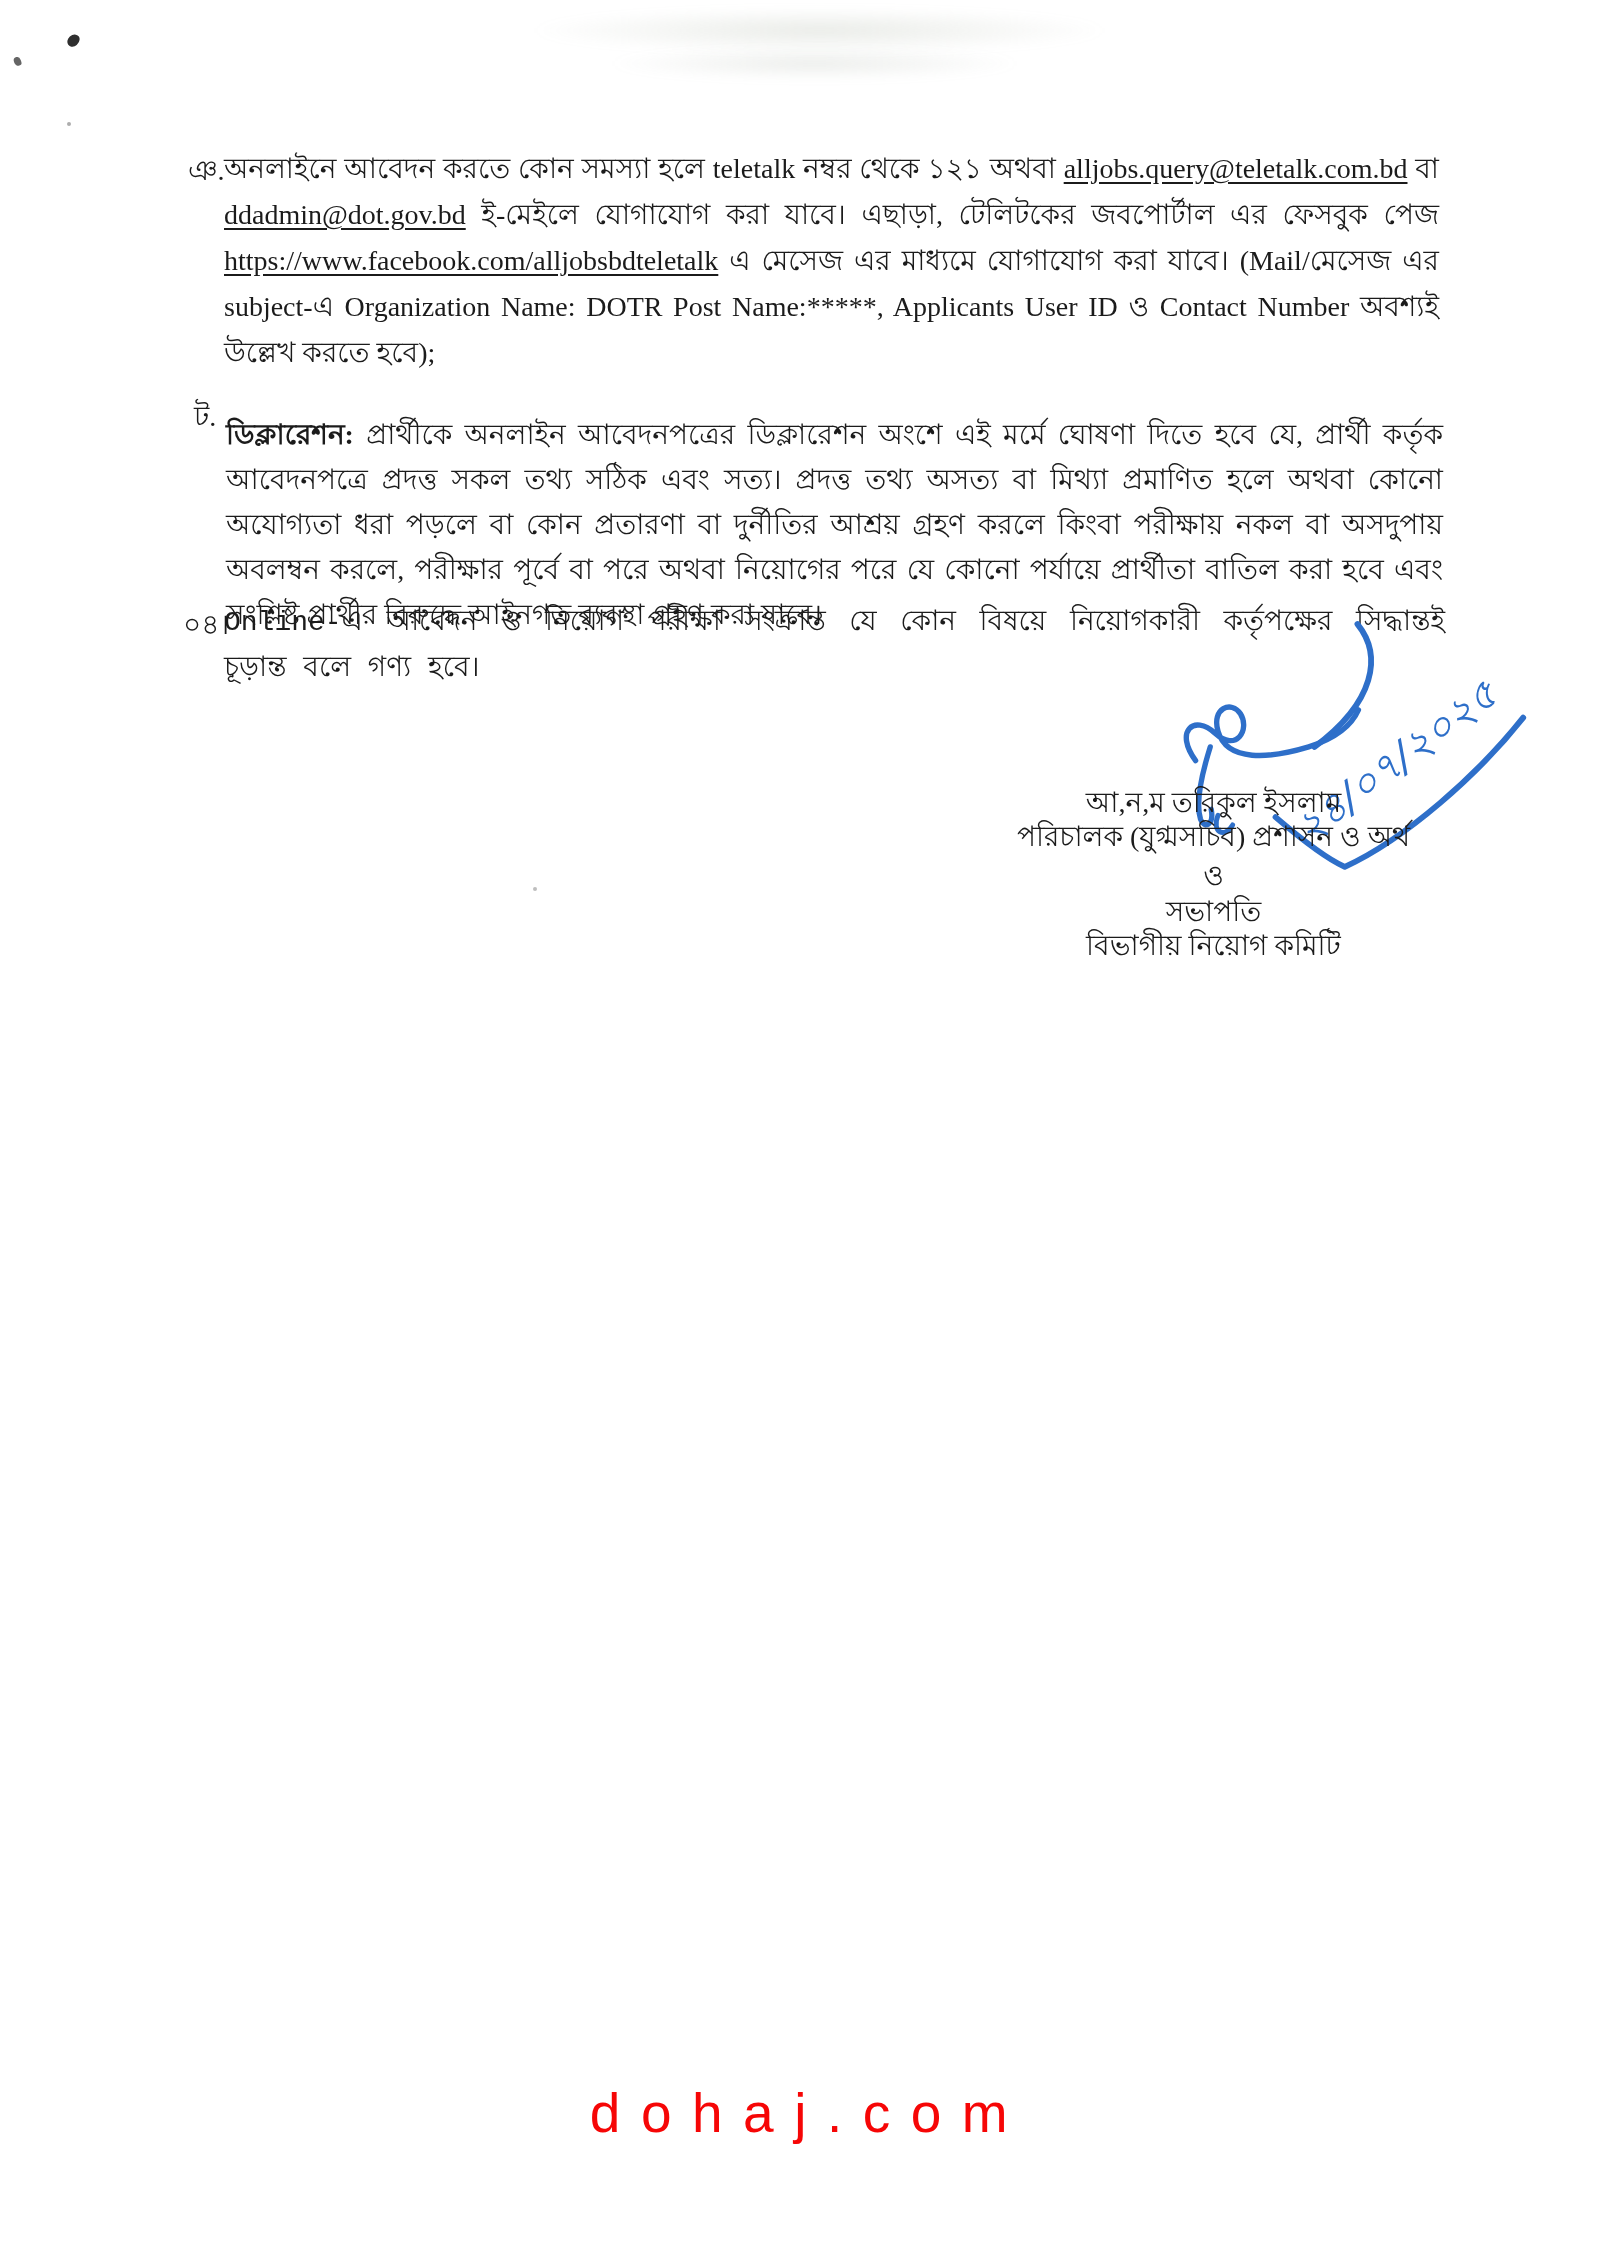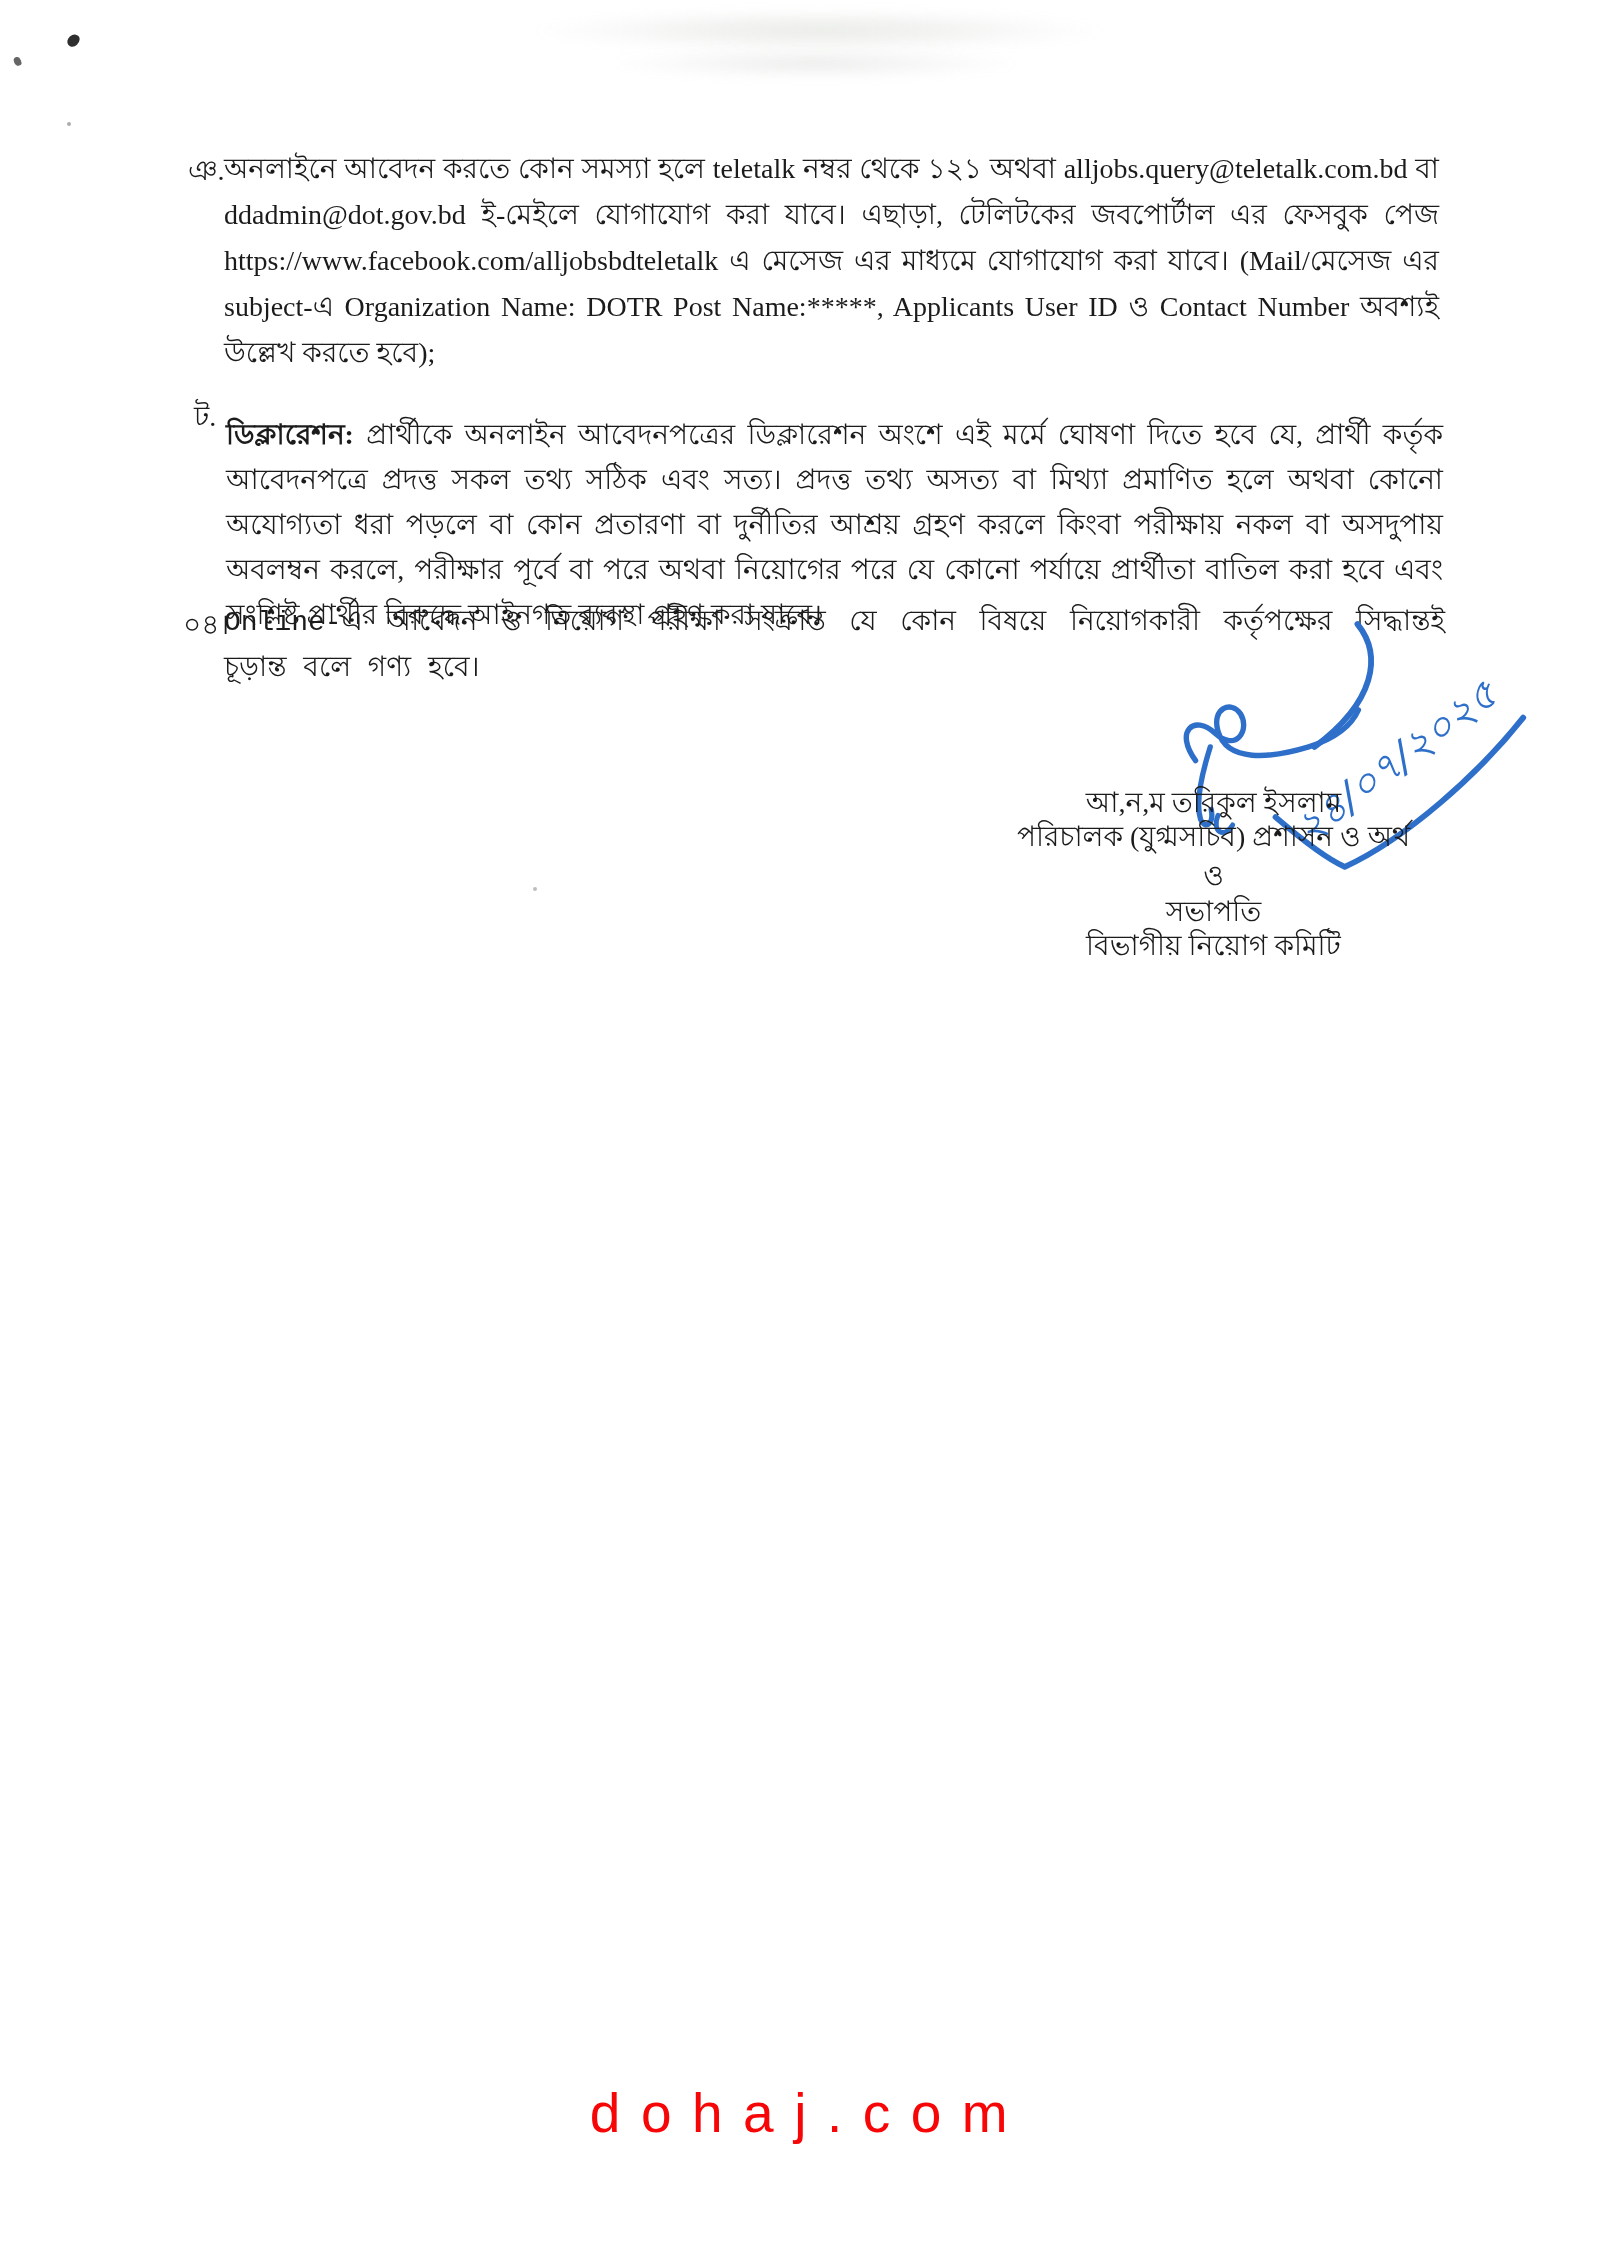--- a/index.html
+++ b/index.html
@@ -12,21 +12,21 @@
     color:#1b1b1b;
     overflow:hidden;
   }
   .abs{position:absolute;}
   .clause-label{font-size:28px;line-height:46px;}
   .clause-text{
     font-size:28px;line-height:46px;
     text-align:justify;
   }
   .clause-text.tight{line-height:45px;}
-  .u{text-underline-offset:3.9px;}
+  .u{text-decoration:underline;text-underline-offset:3.9px;}
   .b{font-weight:bold;}
   
   .sig-block{
     left:926px;top:786px;width:575px;
     text-align:center;font-size:28px;line-height:34px;
   }
   .sig-block .line{display:block;}
   .sig-conj{margin:4.9px 0 2px 0;}
   
   .smudge{

